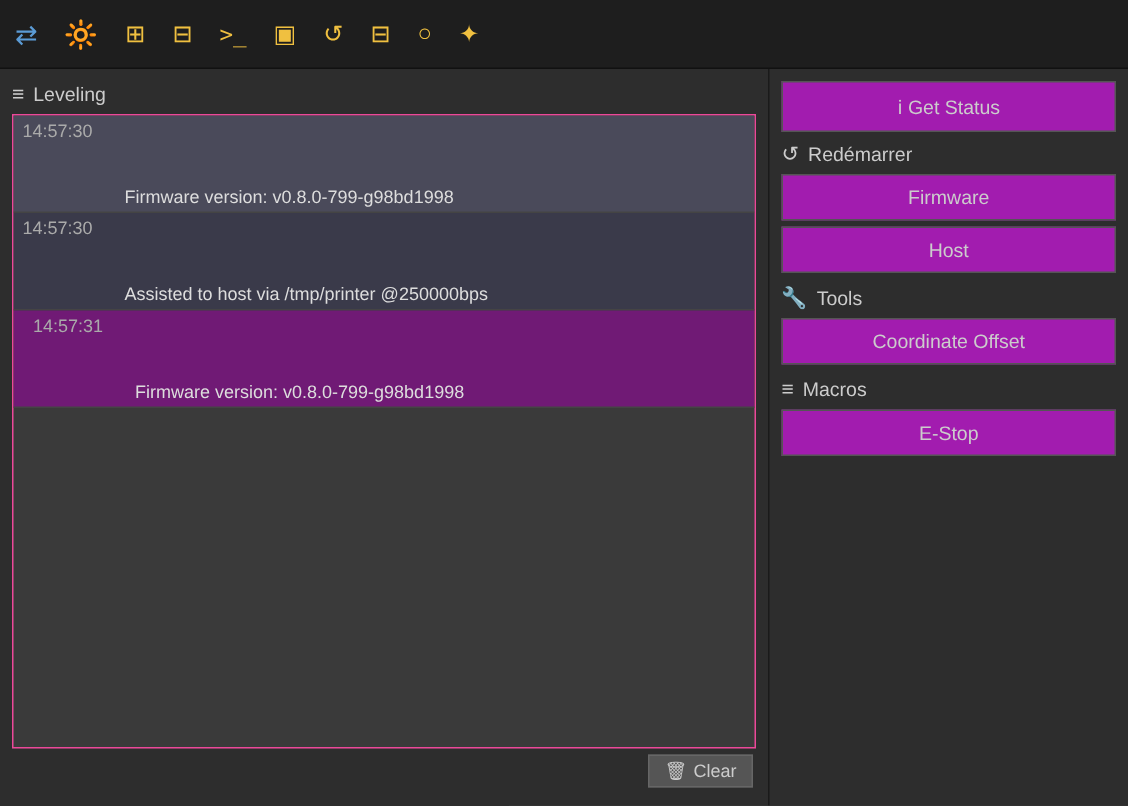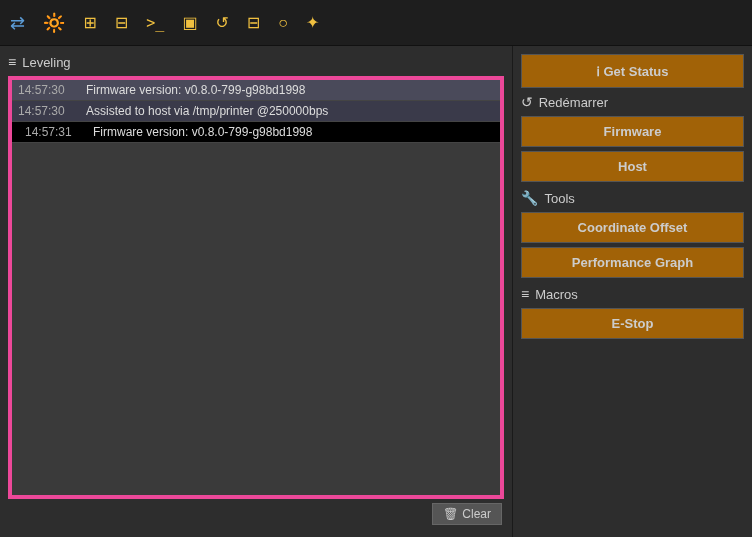--- a/index.html
+++ b/index.html
@@ -55,21 +55,21 @@
       color: #ccc;
       font-size: 13px;
     }
 
     .section-header .icon {
       font-size: 14px;
     }
 
     .messages-area {
       background: #3a3a3a;
-      border: 4px solid #ec4899;
+      border: 1px solid #ec4899;
       flex: 1;
       overflow-y: auto;
       position: relative;
     }
 
     .message-row {
       display: flex;
       padding: 3px 6px;
       border-bottom: 1px solid #444;
       font-size: 12px;
@@ -77,34 +77,35 @@
 
     .message-row:first-child {
       background: #4a4a5a;
     }
 
     .message-row:nth-child(2) {
       background: #3a3a4a;
     }
 
     .message-row:nth-child(3) {
-      background: #000000;
+      background: #701a75;
       padding-left: 13px;
     }
 
     .msg-time {
       color: #aaa;
       min-width: 60px;
       margin-right: 8px;
       font-size: 12px;
     }
 
     .msg-text {
       color: #ddd;
       font-size: 12px;
+      margin-top: 44px;
     }
 
     .clear-bar {
       display: flex;
       justify-content: flex-end;
       padding: 4px 2px;
     }
 
     .clear-btn {
       background: #555;
@@ -123,29 +124,28 @@
       width: 240px;
       background: #2d2d2d;
       padding: 8px;
       display: flex;
       flex-direction: column;
       gap: 4px;
       border-left: 1px solid #1a1a1a;
     }
 
     .panel-btn {
-      background: #a16207;
+      background: #a21caf;
       border: 1px solid #555;
       color: #ccc;
       padding: 7px 10px;
       font-size: 13px;
       cursor: pointer;
       text-align: center;
       width: 100%;
-      font-weight: bold;
     }
 
     .panel-section-title {
       display: flex;
       align-items: center;
       gap: 6px;
       color: #ccc;
       font-size: 13px;
       margin-top: 4px;
       margin-bottom: 2px;
@@ -255,23 +255,20 @@
       <span class="icon">🔧</span>
       <span>Tools</span>
     </div>
 
 
 
     <button class="panel-btn">
       <span>Coordinate Offset</span>
     </button>
 
-    <button class="panel-btn">
-      <span>Performance Graph</span>
-    </button>
 
     <div class="panel-section-title">
       <span class="icon">≡</span>
       <span>Macros</span>
     </div>
 
     <button class="panel-btn">
       <span>E-Stop</span>
     </button>
 

